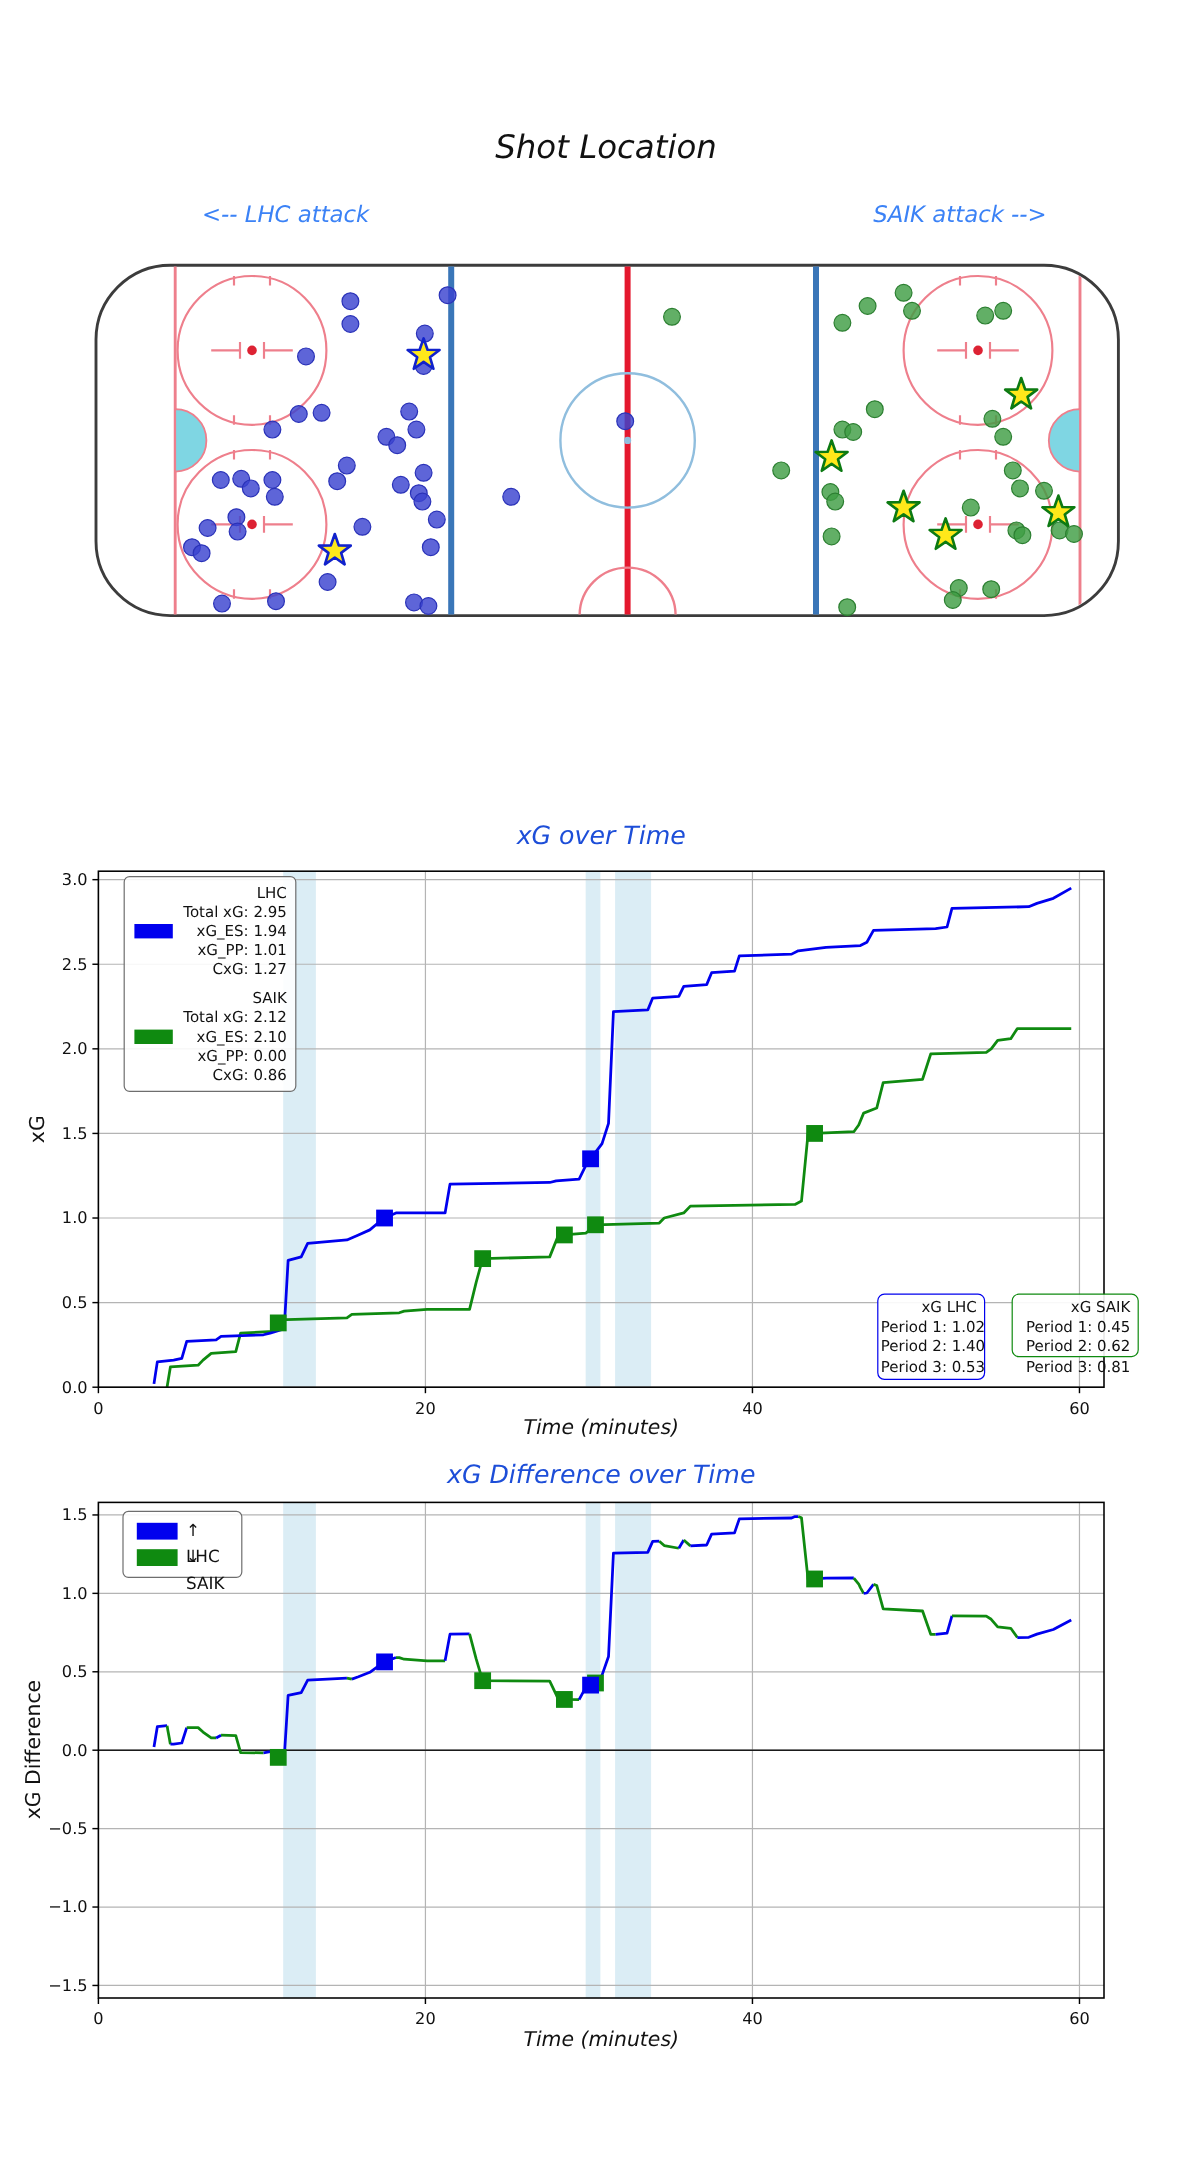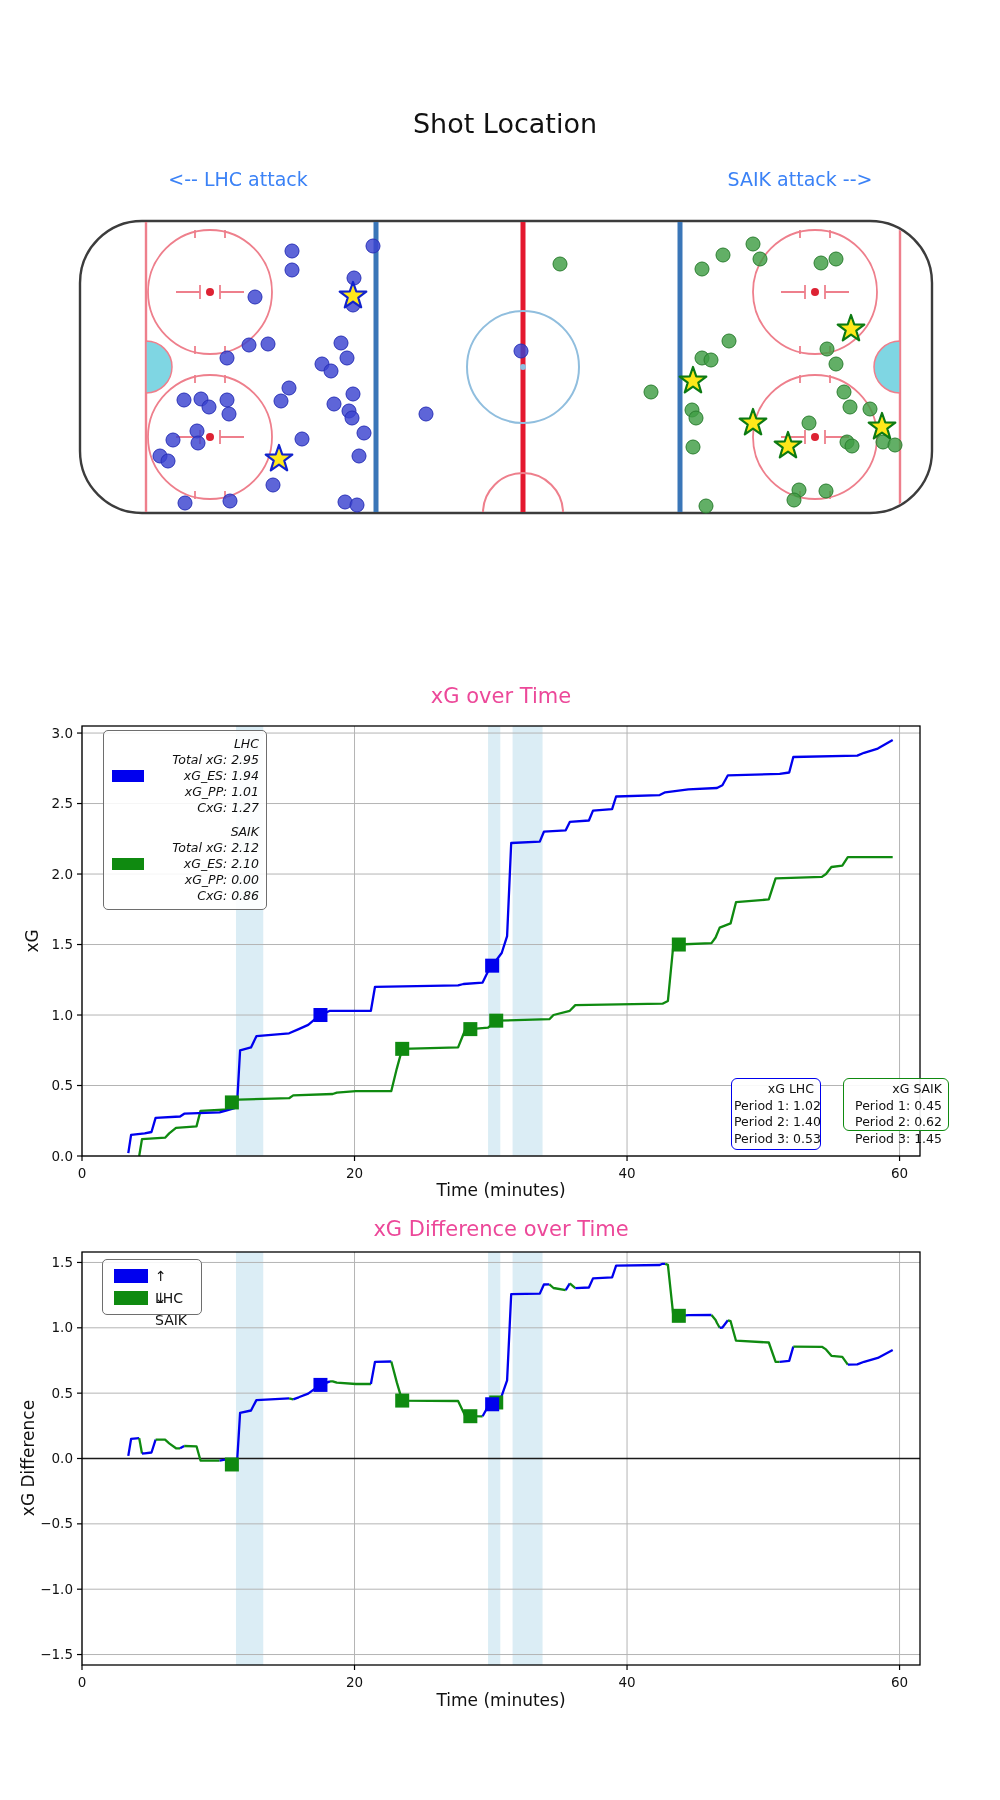--- a/index.html
+++ b/index.html
@@ -1,23 +1,23 @@
 <!DOCTYPE html>
 <html><head>
 <meta charset="utf-8">
 <style>
   html,body{margin:0;padding:0;background:#fff;}
   .page{position:relative;width:1000px;height:1800px;background:#ffffff;
         font-family:"DejaVu Sans",sans-serif;color:#111;overflow:hidden;}
   svg{position:absolute;left:0;top:0;}
   .abs{position:absolute;}
-  .ctr{transform:translateX(-50%);white-space:nowrap;}
+  .ctr{transform:translateX(-50%);white-space:nowrap;font-style:italic;}
   .fig-title{font-size:27px;color:#111;}
   .attack-label{font-size:19px;color:#3b82f6;}
-  .chart-title{font-size:21px;color:#ec4899;}
+  .chart-title{font-size:21px;color:#1d4ed8;}
   .axis-label{font-size:17px;color:#111;}
   .ylab{transform:translate(-50%,-50%) rotate(-90deg);transform-origin:center;white-space:nowrap;}
   .legend-box{position:absolute;background:rgba(255,255,255,0.88);border:1.2px solid #6e6e6e;
               border-radius:5px;font-size:12.5px;line-height:16px;padding:5px 7px 5px 5px;box-sizing:border-box;}
   .leg-block{position:relative;padding-left:42px;text-align:right;}
   .leg-block + .leg-block{margin-top:8px;}
   .leg-swatch{position:absolute;left:3px;top:50%;margin-top:-6px;width:32px;height:12px;}
   .period-box{position:absolute;background:rgba(255,255,255,0.9);border-radius:6px;
               font-size:12.5px;line-height:16.6px;padding:2px 6px 2px 2px;box-sizing:border-box;
               text-align:right;white-space:nowrap;}
@@ -303,21 +303,21 @@
     </svg>
 
   <div class="abs ctr fig-title" style="left:505px;top:108px">Shot Location</div>
   <div class="abs ctr attack-label" style="left:238px;top:168px">&lt;-- LHC attack</div>
   <div class="abs ctr attack-label" style="left:800px;top:168px">SAIK attack --&gt;</div>
 
   <div class="abs ctr chart-title" style="left:501px;top:684px">xG over Time</div>
   <div class="abs ylab axis-label" style="left:32px;top:941px">xG</div>
   <div class="abs ctr axis-label" style="left:501px;top:1180px">Time (minutes)</div>
 
-  <div class="legend-box" style="left:103px;top:730px;width:164px;font-style:italic;">
+  <div class="legend-box" style="left:103px;top:730px;width:144px;">
     <div class="leg-block">
       <span class="leg-swatch" style="background: rgb(0, 0, 238);"></span>
       <div>LHC</div>
       <div>Total xG: 2.95</div>
       <div>xG_ES: 1.94</div>
       <div>xG_PP: 1.01</div>
       <div>CxG: 1.27</div>
     </div>
     <div class="leg-block">
       <span class="leg-swatch" style="background: rgb(15, 138, 16);"></span>
@@ -332,21 +332,21 @@
   <div class="period-box" style="left:731px;top:1078px;width:90px;height:72px;border:1.6px solid #0000ee;">
     <div>xG LHC</div>
     <div>Period 1: 1.02</div>
     <div>Period 2: 1.40</div>
     <div>Period 3: 0.53</div>
   </div>
   <div class="period-box" style="left:843px;top:1078px;width:106px;height:53px;border:1.6px solid #0f8a10;">
     <div>xG SAIK</div>
     <div>Period 1: 0.45</div>
     <div>Period 2: 0.62</div>
-    <div>Period 3: 1.45</div>
+    <div>Period 3: 0.81</div>
   </div>
 
   <div class="abs ctr chart-title" style="left:501px;top:1217px">xG Difference over Time</div>
   <div class="abs ylab axis-label" style="left:28px;top:1458px">xG Difference</div>
   <div class="abs ctr axis-label" style="left:501px;top:1690px">Time (minutes)</div>
 
   <div class="legend2" style="left:102px;top:1259px;width:100px;">
     <div class="row">
       <span class="leg-swatch" style="background: rgb(0, 0, 238);"></span>
       <span>↑ LHC</span>

